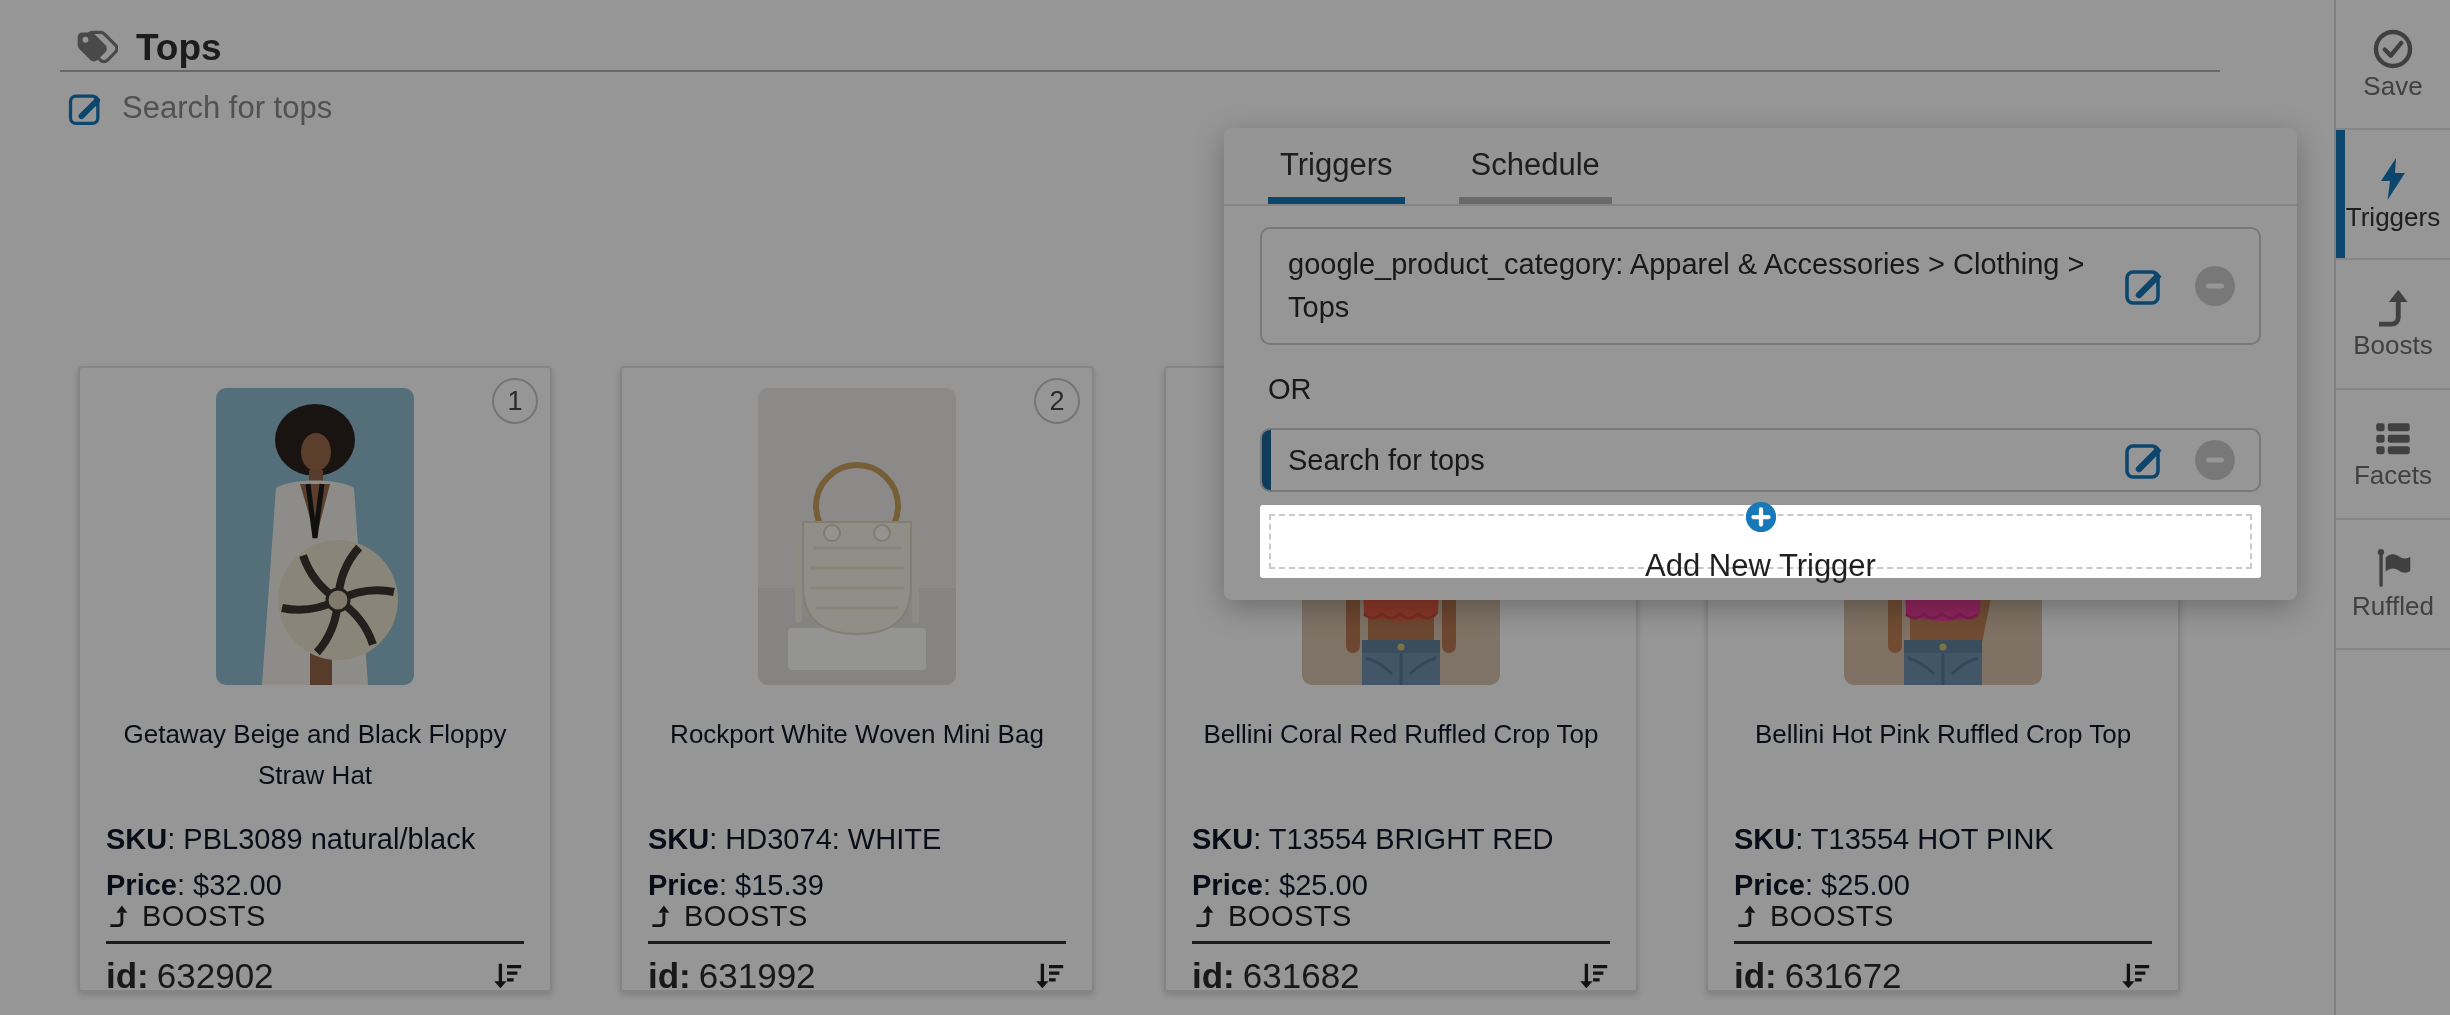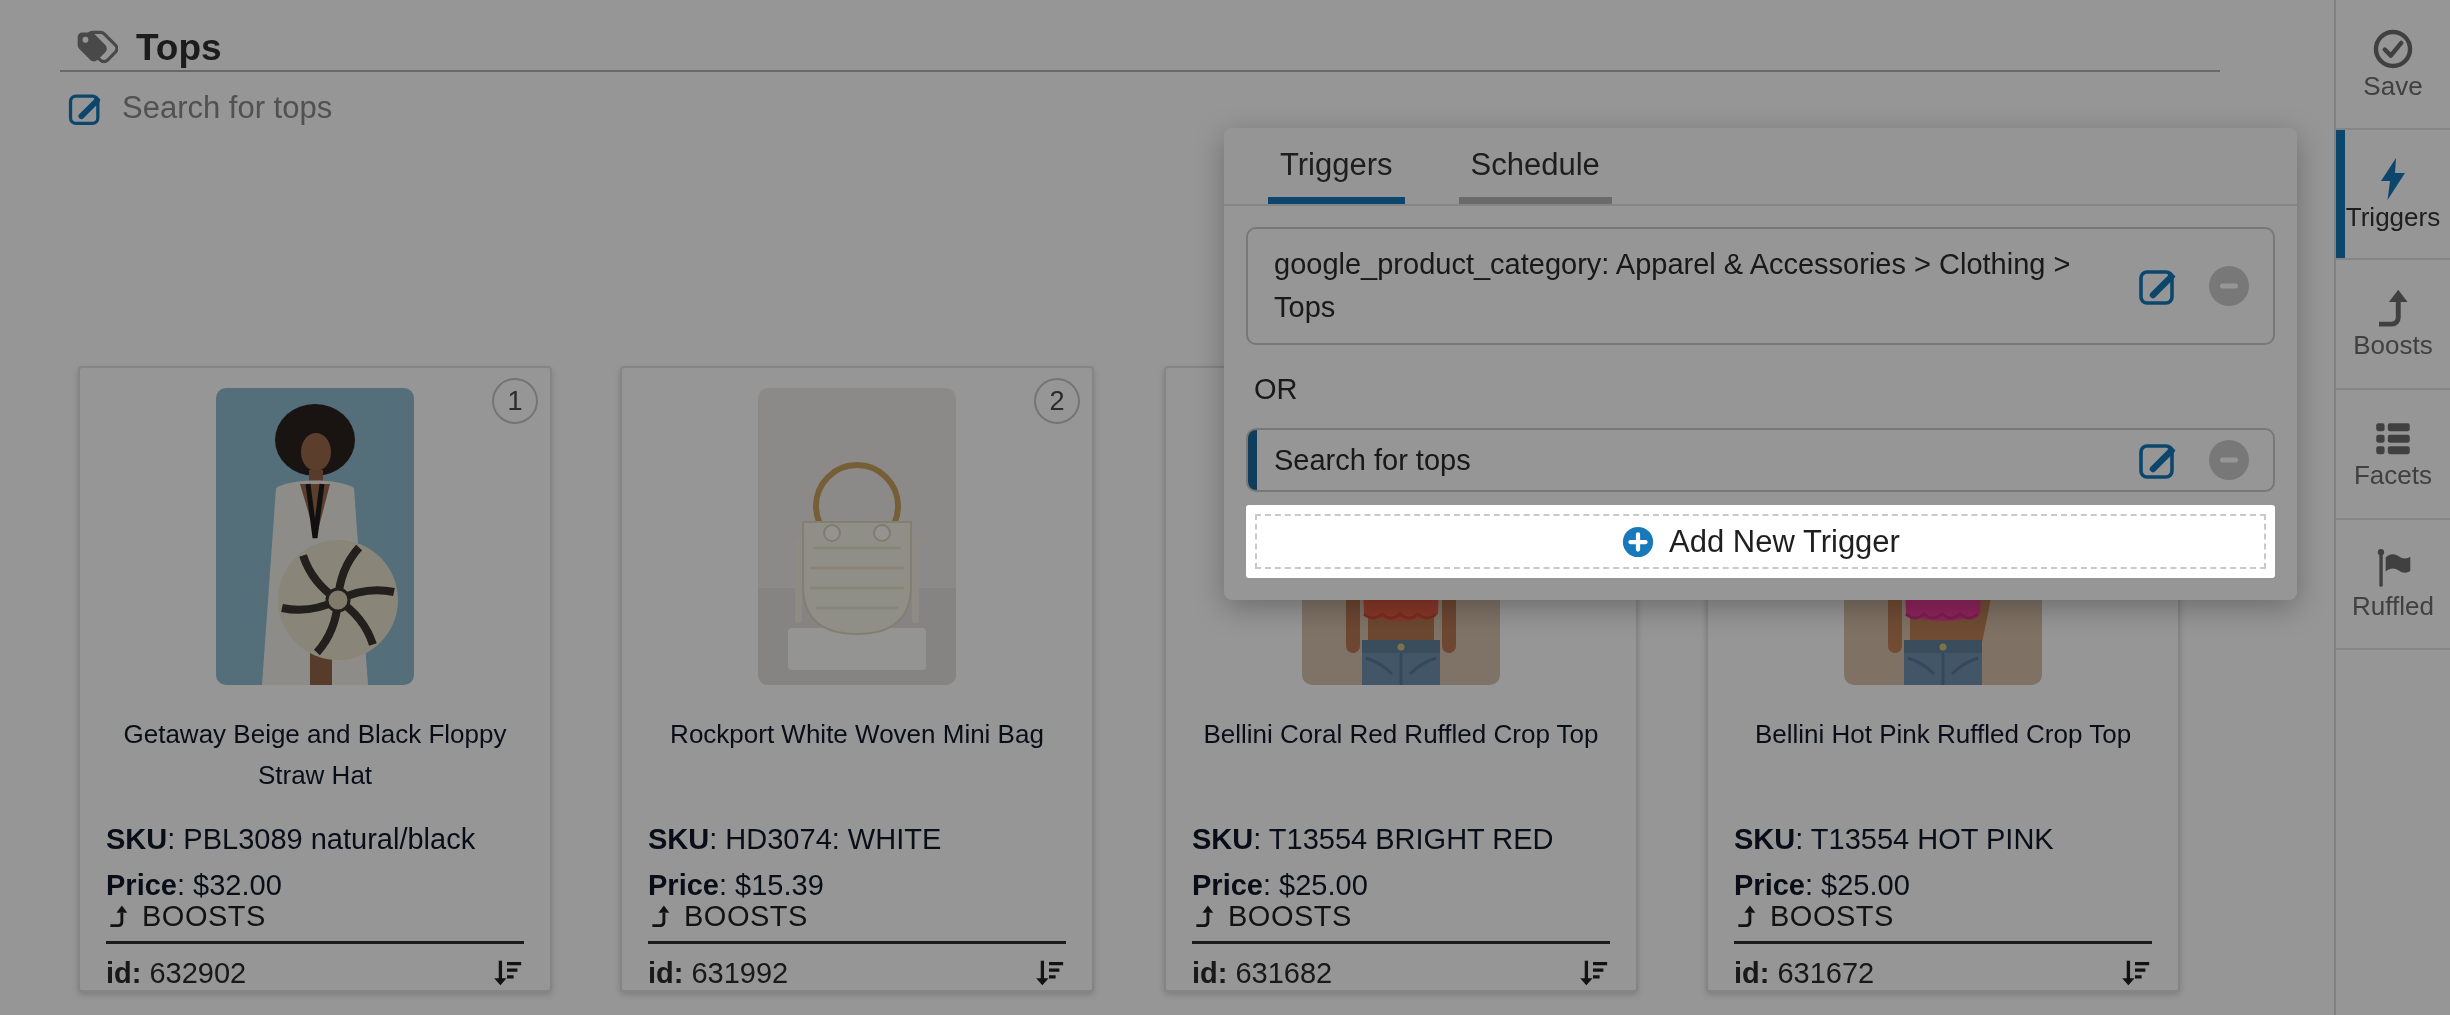--- a/index.html
+++ b/index.html
@@ -22,45 +22,45 @@
            border-radius:50%; display:flex; align-items:center; justify-content:center;
            font-size:27px; color:#4a4a4a; background:#fff; }
   .prod-img { position:absolute; top:20px; left:50%; margin-left:-99px; width:198px; height:297px;
               border-radius:10px; overflow:hidden; }
   .prod-title { position:absolute; top:330px; left:12px; right:12px; text-align:center;
                 font-size:26px; line-height:41px; color:#0f172a;margin-top:16px; }
   .prod-details { position:absolute; top:448px; left:26px; right:26px; font-size:29px; line-height:46px; color:#0f172a; }
   .boosts-row { position:absolute; top:532px; left:26px; right:26px; display:flex; align-items:center; gap:10px;
                 font-size:29px; letter-spacing:.5px; color:#1f1f1f; padding-bottom:8px; border-bottom:3px solid #2f2f2f; }
   .id-row { position:absolute; top:588px; left:26px; right:26px; display:flex; align-items:center; justify-content:space-between;
-            font-size:29px; color:#2b2b2b; }
+            font-size:35px; color:#2b2b2b; }
   .id-left b { margin-right:8px; }
 
   
   .popup { position:absolute; left:1224px; top:128px; width:1073px; height:472px; background:#fff;
            border-radius:8px; box-shadow:0 8px 30px rgba(0,0,0,.28); }
   .popup-header { height:78px; border-bottom:2px solid #e3e3e3; padding-left:44px; display:flex; align-items:flex-end; gap:54px;
                   background:#fdfdfd; border-radius:8px 8px 0 0; }
   .tab { font-size:31px; color:#333; padding:0 12px 14px 12px; border-bottom:7px solid transparent; cursor:pointer; }
   .tab.active { border-bottom-color:#1778ba; }
   .tab.inactive { border-bottom-color:#b5b5b5; }
-  .popup-body { padding:0 22px; }
+  .popup-body { padding:0 36px; }
   .trigger-row { position:relative; border:2px solid #cdcdcd; border-radius:10px; font-size:29px; color:#2b2b2b; background:#fff; }
   .trigger-row.first { margin-top:21px; min-height:100px; padding:14px 170px 14px 26px; line-height:43px; }
   .trigger-row.accented { margin-top:0; height:64px; padding:0 170px 0 26px; display:flex; align-items:center; overflow:hidden; }
   .trigger-row.accented::before { content:""; position:absolute; left:0; top:0; bottom:0; width:9px; background:#1e699d; }
   .row-actions { position:absolute; right:22px; top:50%; transform:translateY(-50%); display:flex; align-items:center; gap:26px; }
   .icon-btn { width:44px; height:44px; cursor:pointer; display:block; background:none; border:none; padding:0; }
   .or-label { margin:28px 0 22px 8px; font-size:29px; font-weight:normal; color:#2b2b2b; }
 
   
   .spotlight { position:relative; z-index:101; margin-top:13px; background:#fff; padding:9px; border-radius:3px; }
   .spotlight-btn { height:55px; border:2px dashed #c9c9c9; background:#fff; width:100%;
                    display:flex; align-items:center; justify-content:center; gap:14px;
-                   font-size:31px; color:#1f1f1f; cursor:pointer; font-family:inherit; }
+                   font-size:31px; color:#1f1f1f; cursor:pointer; font-family:inherit;flex-direction:column; }
 
   
   .sidebar { position:absolute; top:0; right:0; width:116px; height:1015px; background:#fff; border-left:2px solid #dadada; }
   .side-item { position:relative; height:130px; border-bottom:2px solid #e4e4e4; display:flex; flex-direction:column;
                align-items:center; justify-content:center; cursor:pointer; }
   .side-item .side-label { font-size:26px; color:#6e6e6e; }
   .side-item.active .side-label { color:#333; }
   .side-item.active::before { content:""; position:absolute; left:0; top:0; bottom:0; width:9px; background:#1778ba; }
 
   

